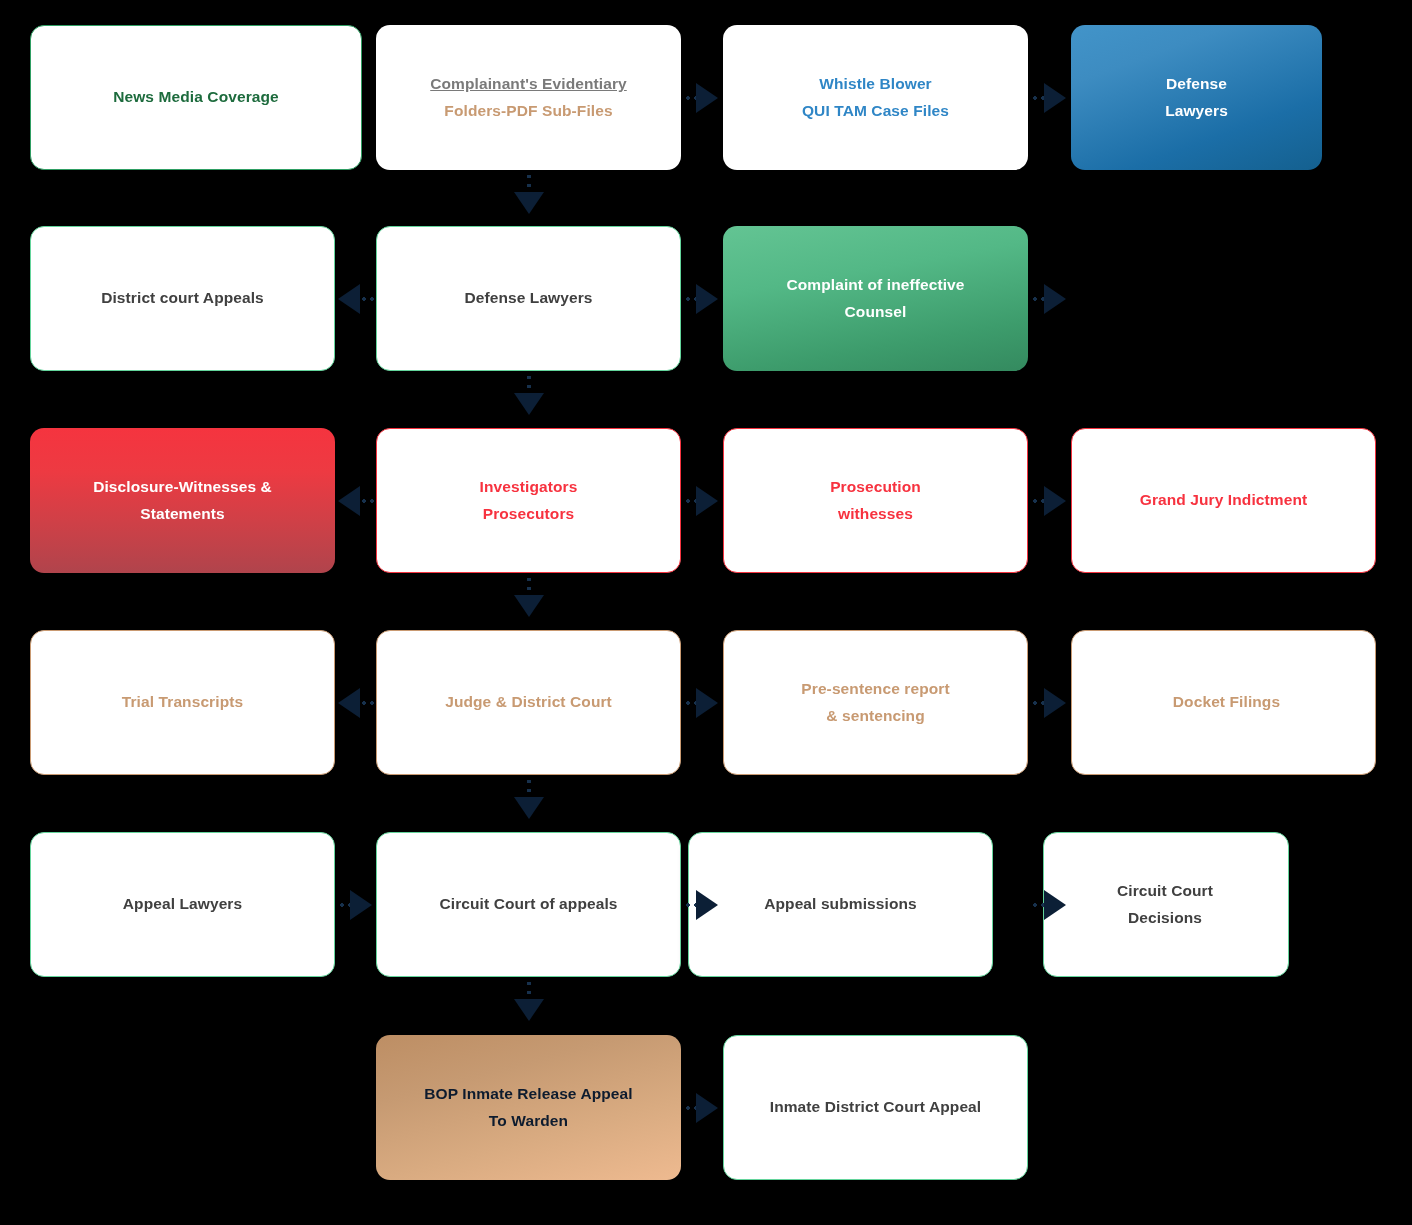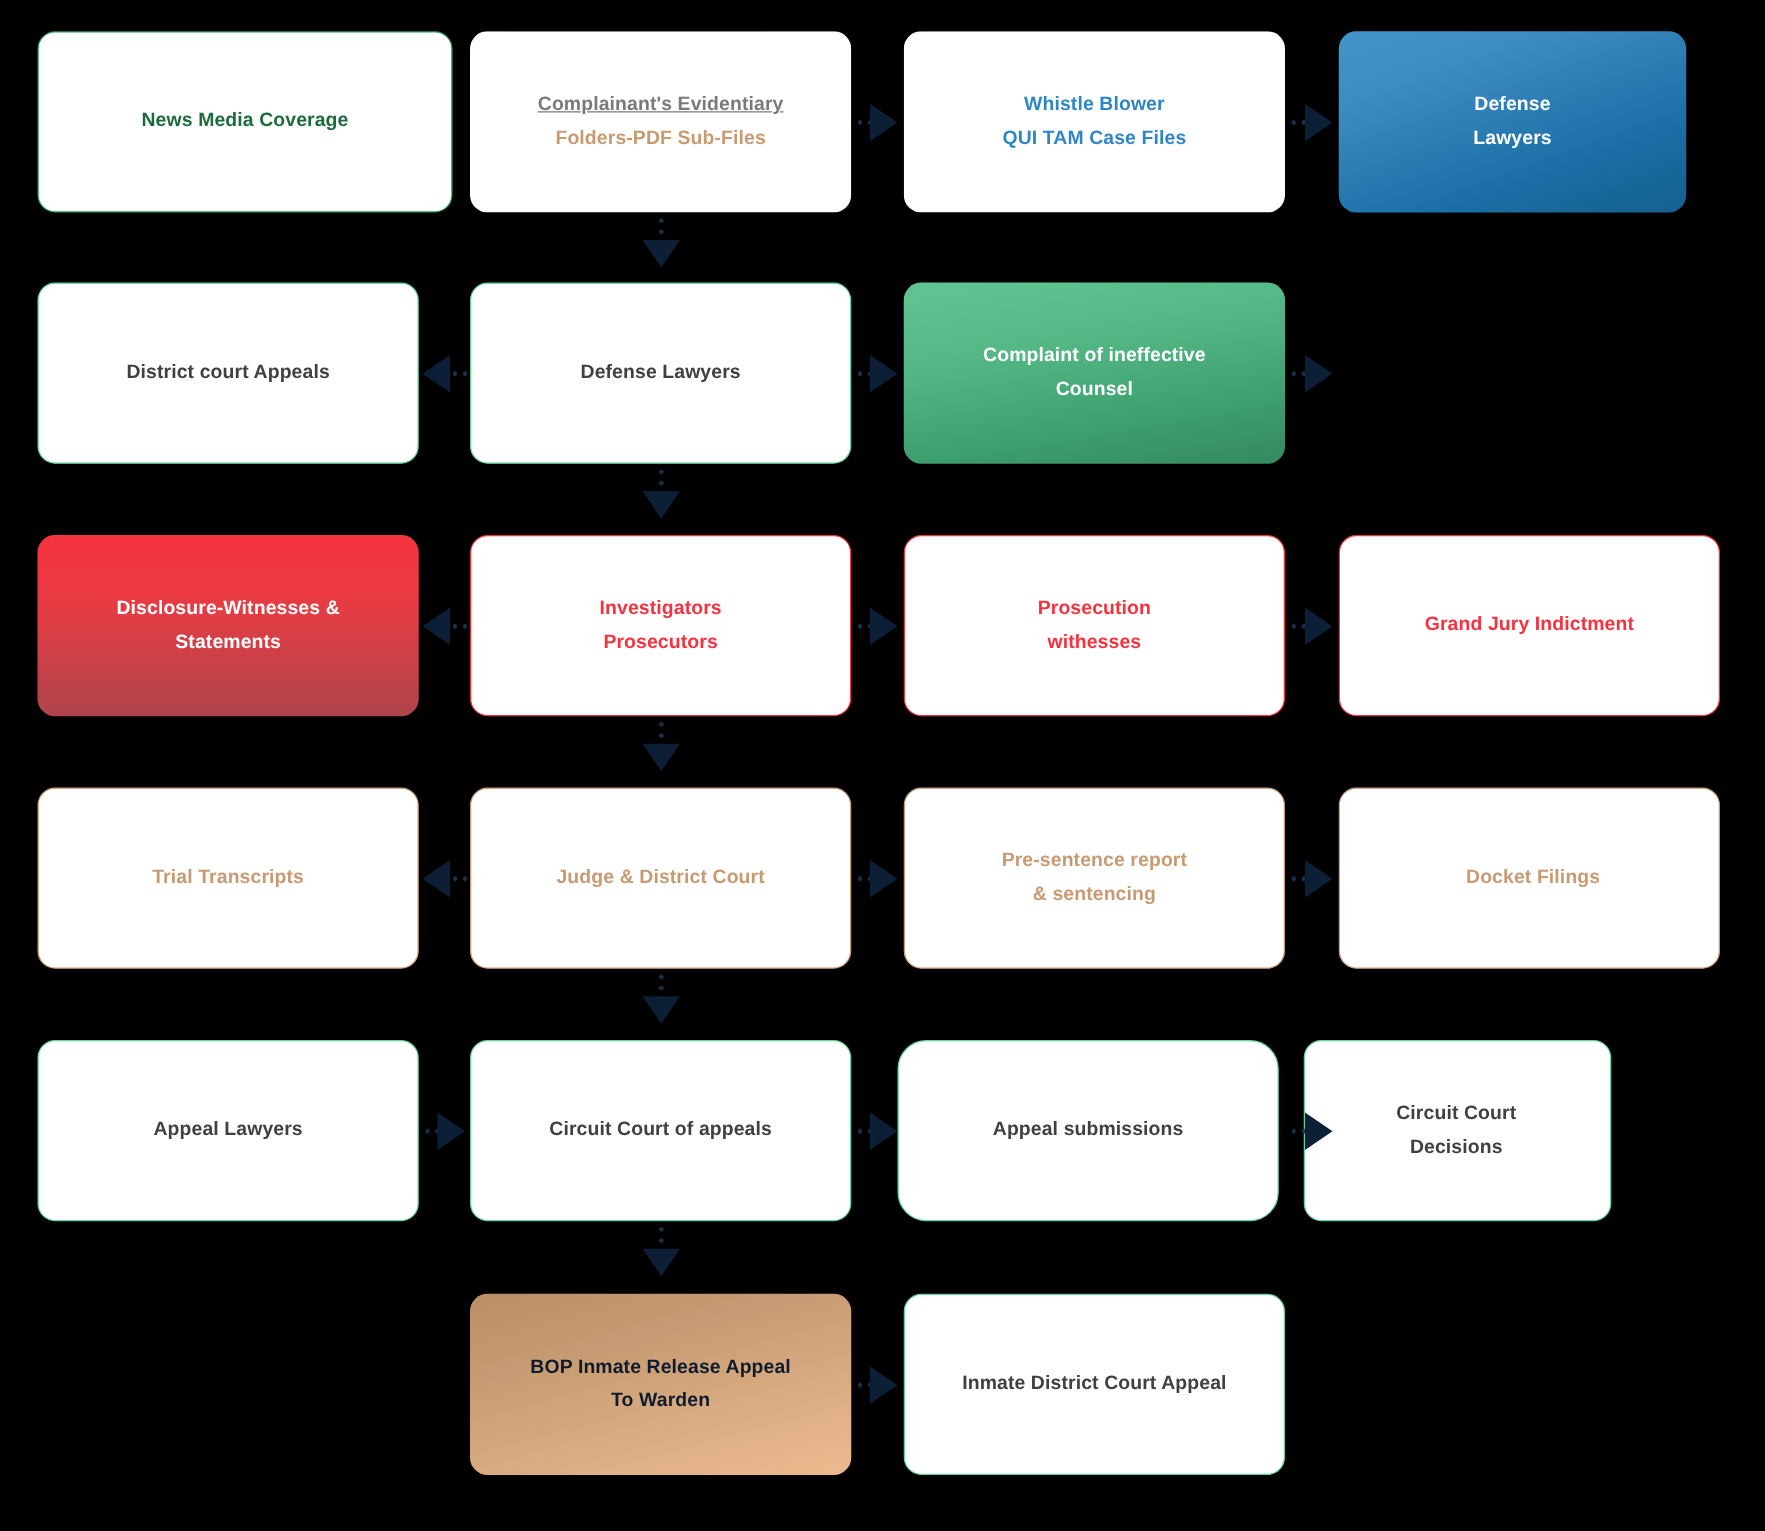--- a/index.html
+++ b/index.html
@@ -117,21 +117,21 @@
   <div class="node b-none" style="left:376px; top:25px; width:305px; height:145px; flex-direction:column; justify-content:center;">
     <span class="label t-gray">Complainant's Evidentiary</span>
     <span class="label t-tan">Folders-PDF Sub-Files</span>
   </div>
 
   <div class="node b-none" style="left:723px; top:25px; width:305px; height:145px;">
     <span class="label t-blue">Whistle Blower
 QUI TAM Case Files</span>
   </div>
 
-  <div class="node fill-blue" style="left:1071px; top:25px; width:278px; height:145px;border-radius:14px;">
+  <div class="node fill-blue" style="left:1071px; top:25px; width:251px; height:145px;border-radius:14px;">
     <span class="label t-white">Defense
 Lawyers</span>
   </div>
 
   <div class="conn">
     <div class="dots-h" style="left:684px; top:96px; width:14px;"></div>
     <div class="tri tri-right" style="left:696px; top:83px;"></div>
   </div>
   <div class="conn">
     <div class="dots-h" style="left:1031px; top:96px; width:14px;"></div>
@@ -244,21 +244,21 @@
   </div>
 
   <div class="node b-mint" style="left:30px; top:832px; width:305px; height:145px;">
     <span class="label t-mint">Appeal Lawyers</span>
   </div>
 
   <div class="node b-mint" style="left:376px; top:832px; width:305px; height:145px;">
     <span class="label t-mint">Circuit Court of appeals</span>
   </div>
 
-  <div class="node b-mint" style="left:718px; top:832px; width:305px; height:145px;border-radius:23px;">
+  <div class="node b-mint" style="left:688px; top:832px; width:305px; height:145px;">
     <span class="label t-mint">Appeal submissions</span>
   </div>
 
   <div class="node b-mint" style="left:1043px; top:832px; width:246px; height:145px;padding-left:12px;">
     <span class="label t-mint">Circuit Court
 Decisions</span>
   </div>
 
   <div class="conn">
     <div class="dots-h" style="left:338px; top:903px; width:14px;"></div>

